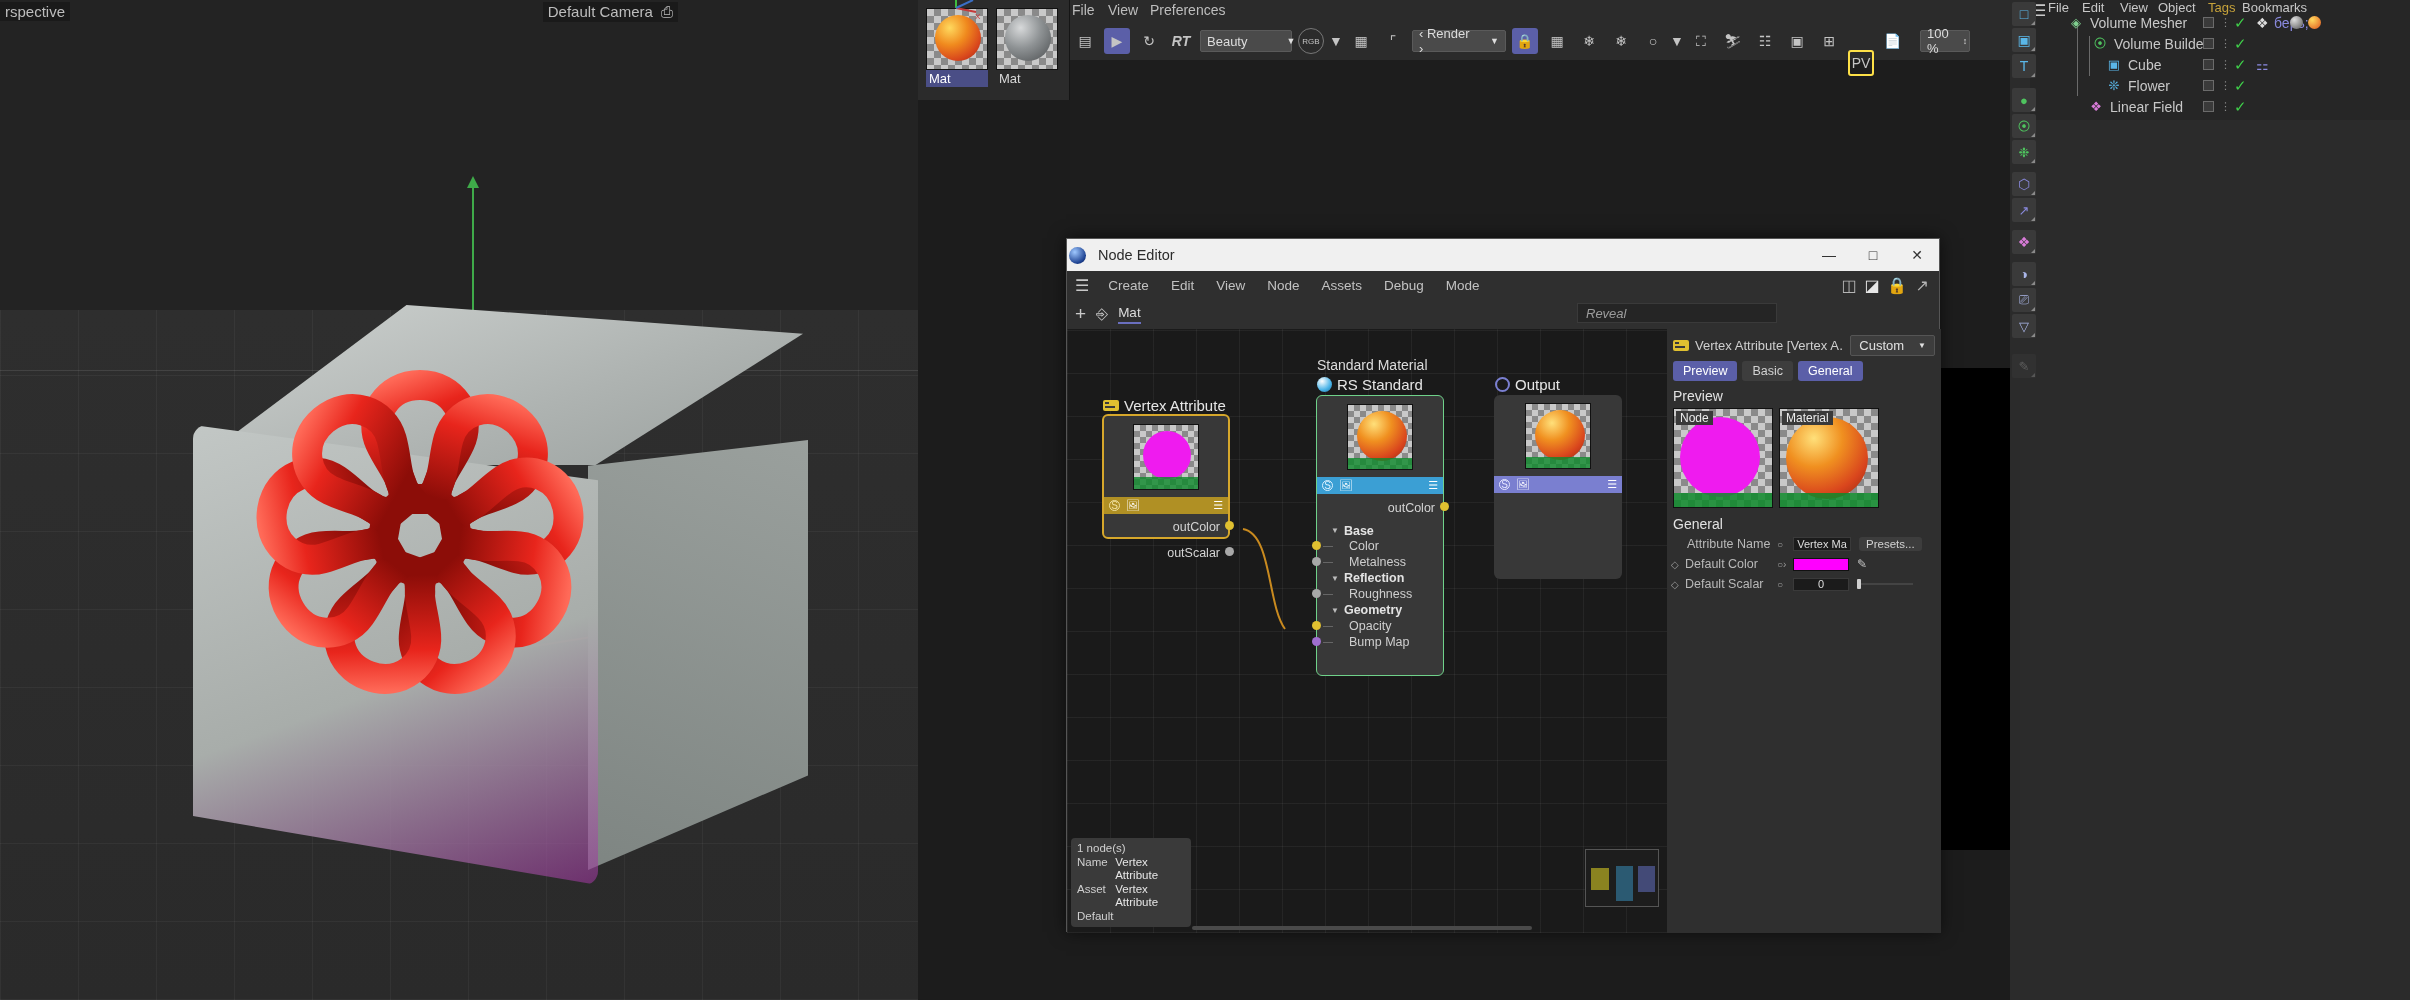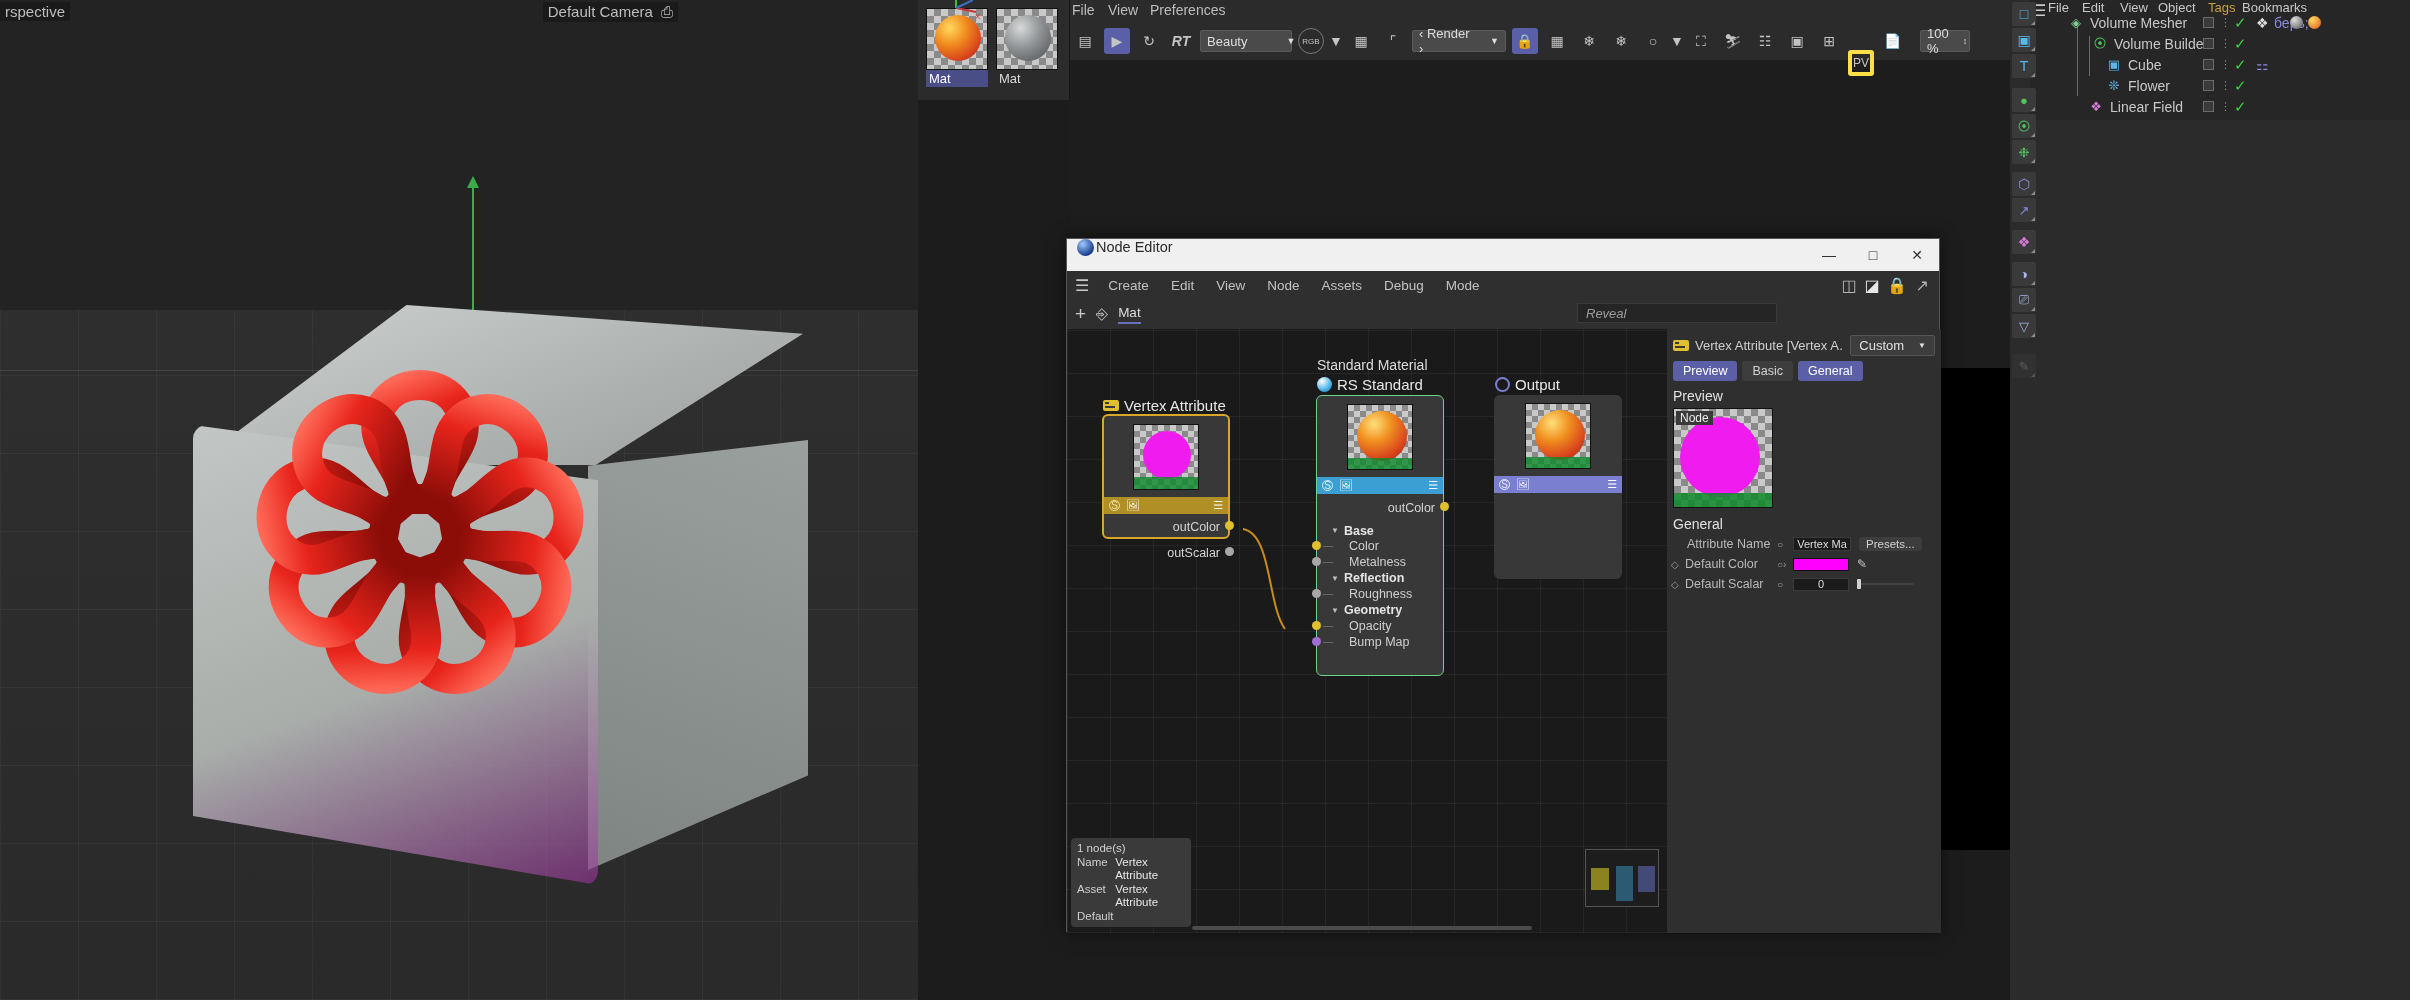--- a/index.html
+++ b/index.html
@@ -86,21 +86,21 @@
   .field { height:12px; background:#1b1b1b; border:1px solid #3a3a3a; font-size:11px; color:#ddd;
      display:flex; align-items:center; justify-content:center;}
   .swatch { height:12px; border:1px solid #111; }
   .slider { height:12px; position:relative; }
   .slider .trk { position:absolute; left:0; top:5px; height:2px; width:100%; background:#444; }
   .slider .knb { position:absolute; top:1px; width:4px; height:10px; background:#d0d0d0; border-radius:1px;}
 
   
   #ne { position:absolute; left:1066px; top:238px; width:874px; height:694px;
     background:#303030; border:1px solid #555; box-shadow:0 0 16px rgba(0,0,0,.6); }
-  #ne-title { height:32px; background:#f0f0f0; display:flex; align-items:flex-start; padding-left:10px; gap:2px;}
+  #ne-title { height:32px; background:#f0f0f0; display:flex; align-items:center; padding-left:2px; gap:12px;}
   #ne-title .t { font-size:14.5px; color:#2b2b2b; }
   .wbtn { width:44px; height:32px; display:flex; align-items:center; justify-content:center; color:#333; font-size:14px;}
   #ne-menu { height:28px; background:#2f2f2f; display:flex; align-items:center; gap:0; padding-left:8px; }
   #ne-menu .mi { font-size:13.5px; color:#c2c2c2; padding:0 11px; }
   #ne-menu .right { margin-left:auto; display:flex; gap:8px; padding-right:10px; align-items:center;}
   #ne-tabs { height:30px; background:#2f2f2f; display:flex; align-items:center; gap:10px; padding-left:8px; position:relative;}
   .matTab { font-size:13.5px; color:#dcdcdc; padding-bottom:2px; border-bottom:2px solid #6a6fbf; }
   #reveal { position:absolute; left:510px; top:4px; width:200px; height:20px; background:#252525;
     border:1px solid #3a3a3a; font-size:13px; color:#9c9c9c; font-style:italic; display:flex; align-items:center; padding-left:8px;}
   #ne-body { position:absolute; left:0; top:90px; width:874px; height:604px; display:flex; }
@@ -245,21 +245,21 @@
       <div class="tbtn">▦</div>
       <div class="tbtn">❄</div>
       <div class="tbtn">❄</div>
       <div class="tbtn">○</div>
       <div class="tbtn" style="width:10px">▼</div>
       <div class="tbtn">⛶</div>
       <div class="tbtn">⛷</div>
       <div class="tbtn">☷</div>
       <div class="tbtn">▣</div>
       <div class="tbtn">⊞</div>
-      <div class="tbtn" style="font-size:12px;border:4px solid #fde047;margin-top:44px;">PV</div>
+      <div class="tbtn" style="font-size:14px;border:2px solid #fde047;margin-top:44px;">PV</div>
       <div class="tbtn">📄</div>
       <div class="combo" style="width:50px;margin-left:8px;">
         <span>100 %</span>
         <span class="car" style="margin-left:auto">↕</span>
       </div>
     </div>
   </div>
 
   <div id="rightcol">
 
@@ -567,20 +567,26 @@
         </div>
 
         <div class="secthdr" style="padding:2px 6px;">Preview</div>
 
         <div style="display:flex;gap:6px;padding:2px 6px;">
           <div class="prevbox">
             <div style="position:absolute;left:6px;top:8px;width:80px;height:80px;border-radius:50%;background:#ef1bef;"></div>
             <div style="position:absolute;left:0;bottom:0;width:100%;height:14px;background:#0d8a2a;opacity:.85"></div>
             <span class="prevtag">Node</span>
           </div>
+          <div class="prevbox">
+            <div style="position:absolute;left:6px;top:8px;width:82px;height:82px;border-radius:50%;
+                 background:radial-gradient(circle at 34% 26%, #ffe07a 0%, #f09020 35%, #d9451d 70%, #8c2410 100%);"></div>
+            <div style="position:absolute;left:0;bottom:0;width:100%;height:14px;background:#0d8a2a;opacity:.85"></div>
+            <span class="prevtag">Material</span>
+          </div>
         </div>
 
         <div class="secthdr" style="padding:6px 6px 4px;">General</div>
 
         <div style="padding:0 4px;">
           <div class="prow" style="height:16px;margin-bottom:4px">
             <span class="lbl" style="width:106px;padding-left:16px">Attribute Name</span>
             <span class="dot">○</span>
             <span class="field" style="width:58px;height:14px">Vertex Ma</span>
             <span class="pill" style="margin-left:8px;padding:1px 7px;font-size:11.5px">Presets...</span>

